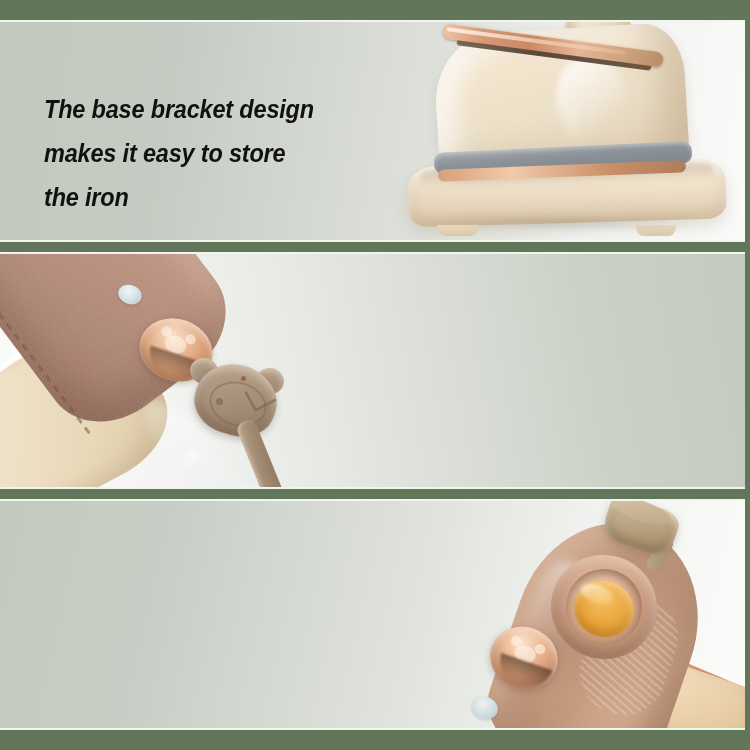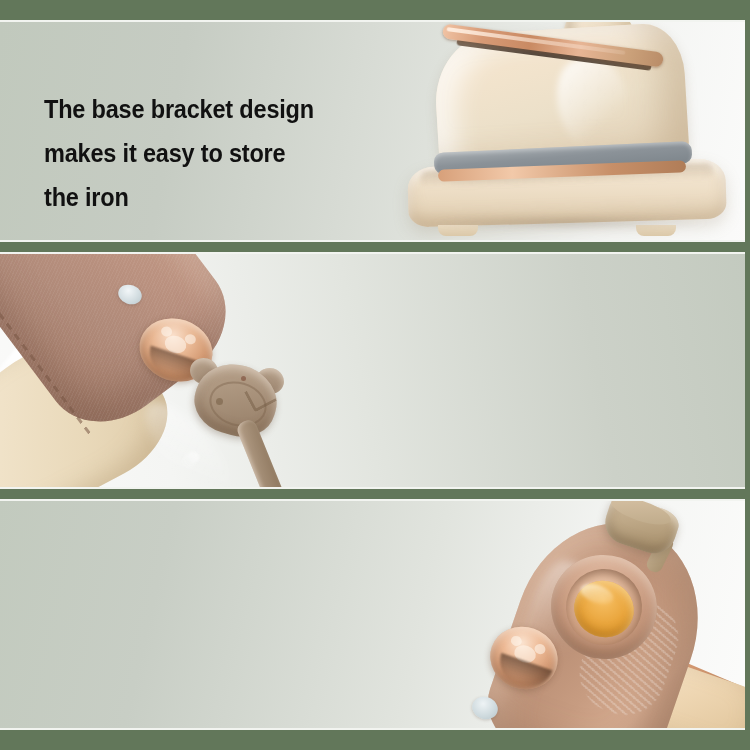--- a/index.html
+++ b/index.html
@@ -11,21 +11,21 @@
   
   .band{position:absolute;left:0;width:750px;background:#62775a;z-index:6;}
   .band-top{top:0;height:20px;}
   .band-bottom{bottom:0;height:20px;}
   .band-div1{top:242px;height:10px;}
   .band-div2{top:489px;height:10px;}
   .hair{position:absolute;left:0;width:750px;height:2px;background:#f2f4f0;z-index:7;}
   .edge-right{position:absolute;top:0;right:0;width:5px;height:750px;background:#62775a;z-index:8;}
 
   
-  .panel{position:absolute;left:0;width:750px;overflow:hidden;z-index:2;}
+  .panel{position:absolute;left:0;width:750px;overflow:hidden;z-index:2;font-style:italic;}
   .p1{top:21px;height:221px;}
   .p2{top:252px;height:237px;}
   .p3{top:499px;height:231px;}
 
   .bg{position:absolute;inset:0;}
   .bg-ltr{background:linear-gradient(100deg,#c1c9bd 0%,#c6ccc3 24%,#dfe2dc 58%,#f3f4f2 80%,#fbfbfa 100%);}
   .bg-rtl{background:linear-gradient(260deg,#c3cabf 0%,#ccd1c8 22%,#e2e5df 52%,#f4f5f3 78%,#fafaf9 100%);}
   .bg-ltr3{background:linear-gradient(103deg,#c2cabe 0%,#c8cec5 22%,#e1e4de 56%,#f4f5f3 78%,#fcfcfb 100%);}
 
   

